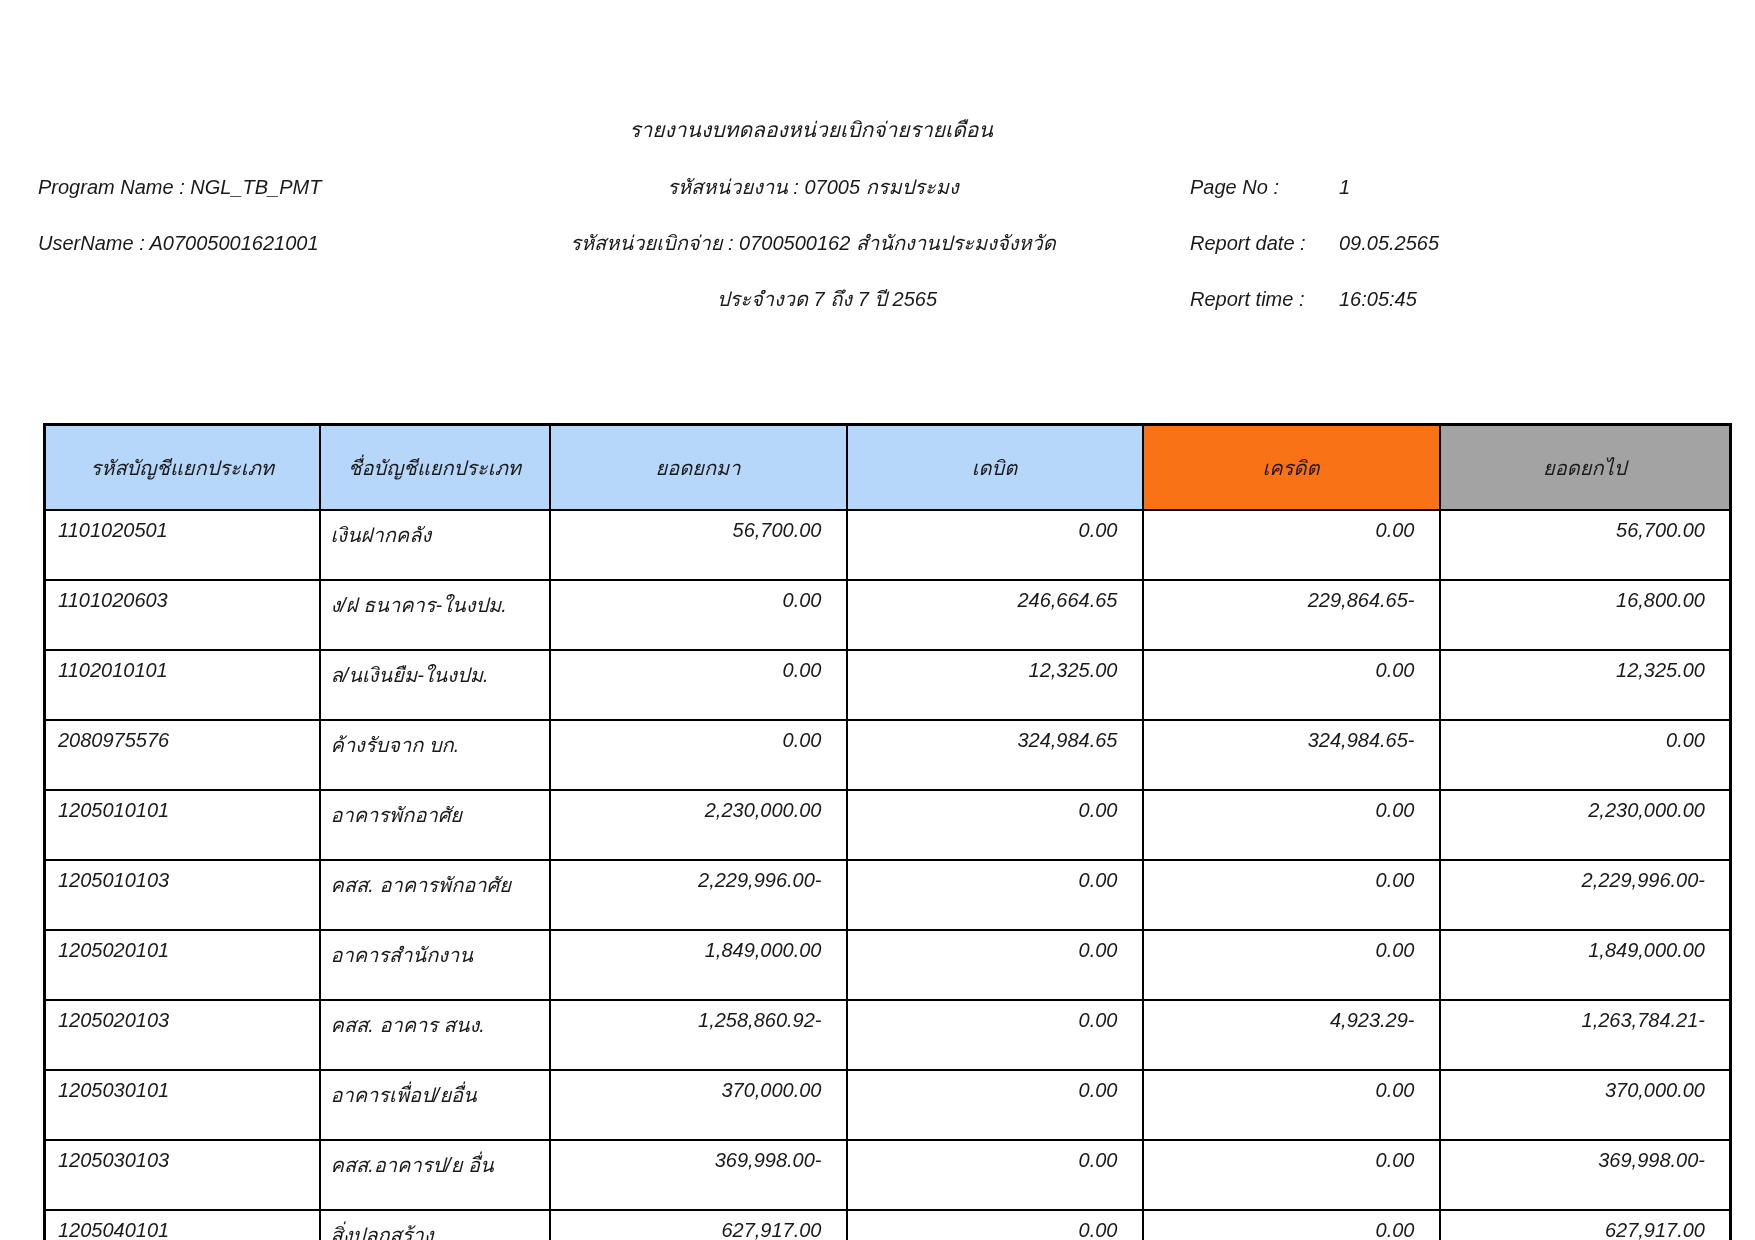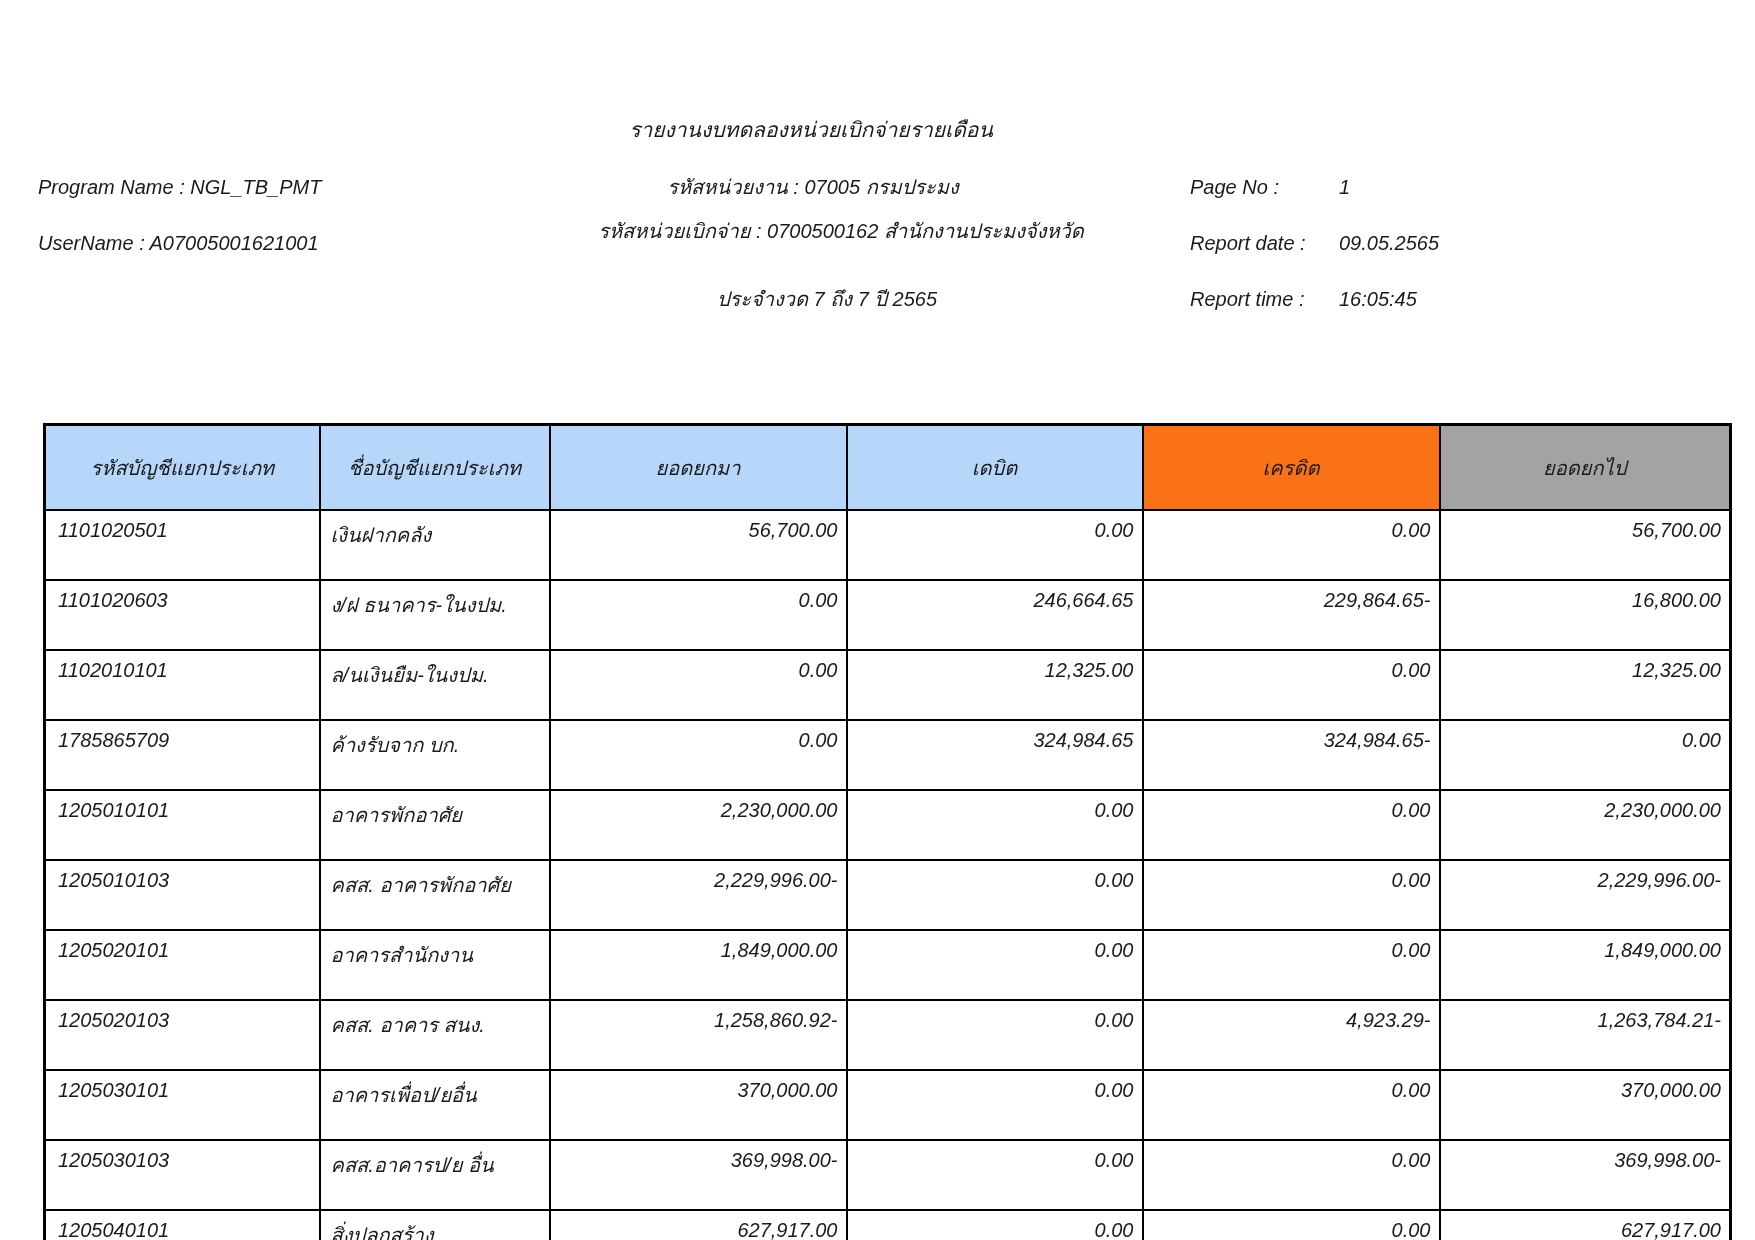--- a/index.html
+++ b/index.html
@@ -60,34 +60,34 @@
     vertical-align: middle;
   }
   table.report td {
     height: 59px;
     vertical-align: top;
     padding-top: 8px;
   }
   table.report { border: 3px solid #000000; }
   td.code { text-align: left; padding-left: 12px; }
   td.name { text-align: left; padding-left: 10px; }
-  td.num  { text-align: right; padding-right: 8px; }
+  td.num  { text-align: right; padding-right: 24px; }
 </style>
 </head>
 <body>
 
 <div class="page">
 
   <div class="h-line title">รายงานงบทดลองหน่วยเบิกจ่ายรายเดือน</div>
 
   <div class="h-line left-col" style="top:175px;">Program Name : NGL_TB_PMT</div>
   <div class="h-line left-col" style="top:231px;">UserName : A07005001621001</div>
 
   <div class="h-line center-line" style="top:175px;">รหัสหน่วยงาน : 07005 กรมประมง</div>
-  <div class="h-line center-line" style="top:219px;padding-left:28px;">รหัสหน่วยเบิกจ่าย : 0700500162 สำนักงานประมงจังหวัด</div>
+  <div class="h-line center-line" style="top:231px;">รหัสหน่วยเบิกจ่าย : 0700500162 สำนักงานประมงจังหวัด</div>
   <div class="h-line center-line" style="top:287px;margin-left:14px;">ประจำงวด 7 ถึง 7 ปี 2565</div>
 
   <div class="h-line r-label" style="top:175px;">Page No :</div>
   <div class="h-line r-value" style="top:175px;">1</div>
   <div class="h-line r-label" style="top:231px;">Report date :</div>
   <div class="h-line r-value" style="top:231px;">09.05.2565</div>
   <div class="h-line r-label" style="top:287px;">Report time :</div>
   <div class="h-line r-value" style="top:287px;">16:05:45</div>
 
   <table class="report">
@@ -128,21 +128,21 @@
         </tr>
         <tr>
           <td class="code">1102010101</td>
           <td class="name">ล/นเงินยืม-ในงปม.</td>
           <td class="num">0.00</td>
           <td class="num">12,325.00</td>
           <td class="num">0.00</td>
           <td class="num">12,325.00</td>
         </tr>
         <tr>
-          <td class="code">1785865709</td>
+          <td class="code">2080975576</td>
           <td class="name">ค้างรับจาก บก.</td>
           <td class="num">0.00</td>
           <td class="num">324,984.65</td>
           <td class="num">324,984.65-</td>
           <td class="num">0.00</td>
         </tr>
         <tr>
           <td class="code">1205010101</td>
           <td class="name">อาคารพักอาศัย</td>
           <td class="num">2,230,000.00</td>

